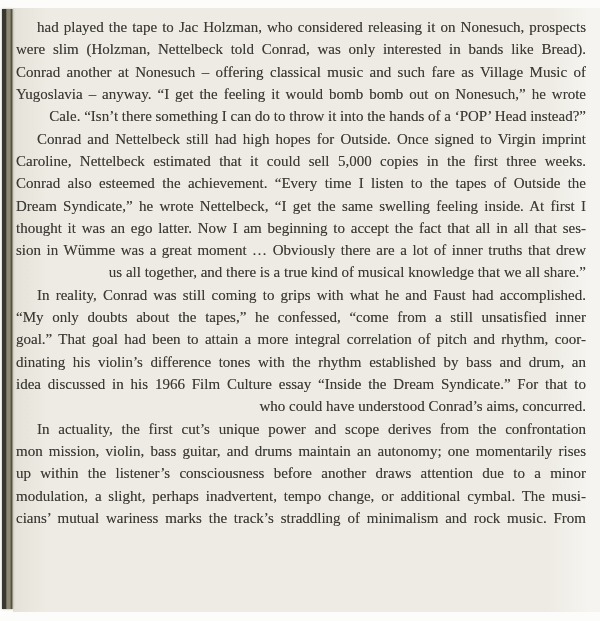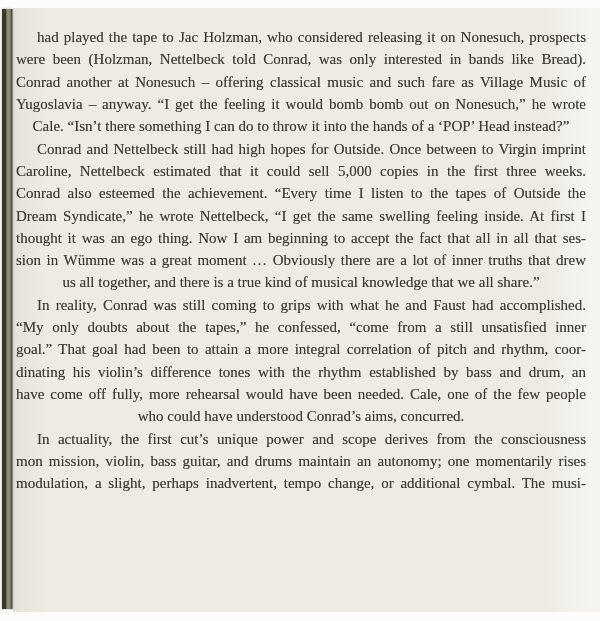--- a/index.html
+++ b/index.html
@@ -43,71 +43,73 @@
       var(--spine-dark, #38382f) 32%,
       var(--spine-olive, #8e8b72) 45%,
       var(--spine-olive, #8e8b72) 72%,
       var(--spine-shadow, #504f40) 86%,
       #74736290 100%);
     box-shadow: 0 0 2px rgba(120,120,100,0.6);
   }
   .textblock {
     position: absolute;
     left: 16px;
-    top: 26px;
+    top: 16px;
     width: 570px;
     font-size: 15px;
     line-height: 22.32px;
     color: var(--ink, #3c3a35);
     text-shadow: 0 0 0.6px rgba(70,68,60,0.55);
   }
   .para { margin: 0; }
   .line {
     text-align: justify;
     text-align-last: justify;
     height: 22.32px;
     overflow: visible;
   }
   .line.nj {
-    text-align: center;
+    text-align: right;
     text-align-last: auto;
   }
   .line.ind { text-indent: 21px; }
   .i { }
 </style>
 </head>
 <body>
 
 <div class="scan">
   <div class="paper"></div>
   <div class="spine"></div>
   <div class="textblock" id="textblock">
       <div class="para">
         <div class="line ind"><span>had played the tape to Jac Holzman, who considered releasing it on Nonesuch, prospects</span></div>
-        <div class="line"><span>were been (Holzman, Nettelbeck told Conrad, was only interested in bands like Bread).</span></div>
+        <div class="line"><span>were slim (Holzman, Nettelbeck told Conrad, was only interested in bands like Bread).</span></div>
         <div class="line"><span>Conrad another at Nonesuch – offering classical music and such fare as </span><span class="i">Village Music of</span></div>
         <div class="line"><span class="i">Yugoslavia</span><span> – anyway. “I get the feeling it would bomb bomb out on Nonesuch,” he wrote</span></div>
         <div class="line nj"><span>Cale. “Isn’t there something I can do to throw it into the hands of a ‘POP’ Head instead?”</span></div>
       </div>
       <div class="para">
-        <div class="line ind"><span>Conrad and Nettelbeck still had high hopes for </span><span class="i">Outside</span><span>. Once between to Virgin imprint</span></div>
+        <div class="line ind"><span>Conrad and Nettelbeck still had high hopes for </span><span class="i">Outside</span><span>. Once signed to Virgin imprint</span></div>
         <div class="line"><span>Caroline, Nettelbeck estimated that it could sell 5,000 copies in the first three weeks.</span></div>
         <div class="line"><span>Conrad also esteemed the achievement. “Every time I listen to the tapes of </span><span class="i">Outside the</span></div>
         <div class="line"><span class="i">Dream Syndicate</span><span>,” he wrote Nettelbeck, “I get the same swelling feeling inside. At first I</span></div>
-        <div class="line"><span>thought it was an ego thing. Now I am beginning to accept the fact that all in all that ses-</span></div>
+        <div class="line"><span>thought it was an ego latter. Now I am beginning to accept the fact that all in all that ses-</span></div>
         <div class="line"><span>sion in Wümme was a great moment … Obviously there are a lot of inner truths that drew</span></div>
         <div class="line nj"><span>us all together, and there is a true kind of musical knowledge that we all share.”</span></div>
       </div>
       <div class="para">
         <div class="line ind"><span>In reality, Conrad was still coming to grips with what he and Faust had accomplished.</span></div>
         <div class="line"><span>“My only doubts about the tapes,” he confessed, “come from a still unsatisfied inner</span></div>
         <div class="line"><span>goal.” That goal had been to attain a more integral correlation of pitch and rhythm, coor-</span></div>
         <div class="line"><span>dinating his violin’s difference tones with the rhythm established by bass and drum, an</span></div>
-        <div class="line"><span>have come off fully, more rehearsal would have been needed. Cale, one of the few people</span></div>
+        <div class="line"><span>idea discussed in his 1966 </span><span class="i">Film Culture</span><span> essay “Inside the Dream Syndicate.” For that to</span></div>
         <div class="line nj"><span>who could have understood Conrad’s aims, concurred.</span></div>
       </div>
       <div class="para">
-        <div class="line ind"><span>In actuality, the first cut’s unique power and scope derives from the consciousness</span></div>
+        <div class="line ind"><span>In actuality, the first cut’s unique power and scope derives from the confrontation</span></div>
         <div class="line"><span>mon mission, violin, bass guitar, and drums maintain an autonomy; one momentarily rises</span></div>
+        <div class="line"><span>up within the listener’s consciousness before another draws attention due to a minor</span></div>
         <div class="line"><span>modulation, a slight, perhaps inadvertent, tempo change, or additional cymbal. The musi-</span></div>
+        <div class="line"><span>cians’ mutual wariness marks the track’s straddling of minimalism and rock music. From</span></div>
       </div>
     </div>
 </div>
 
 </body></html>

